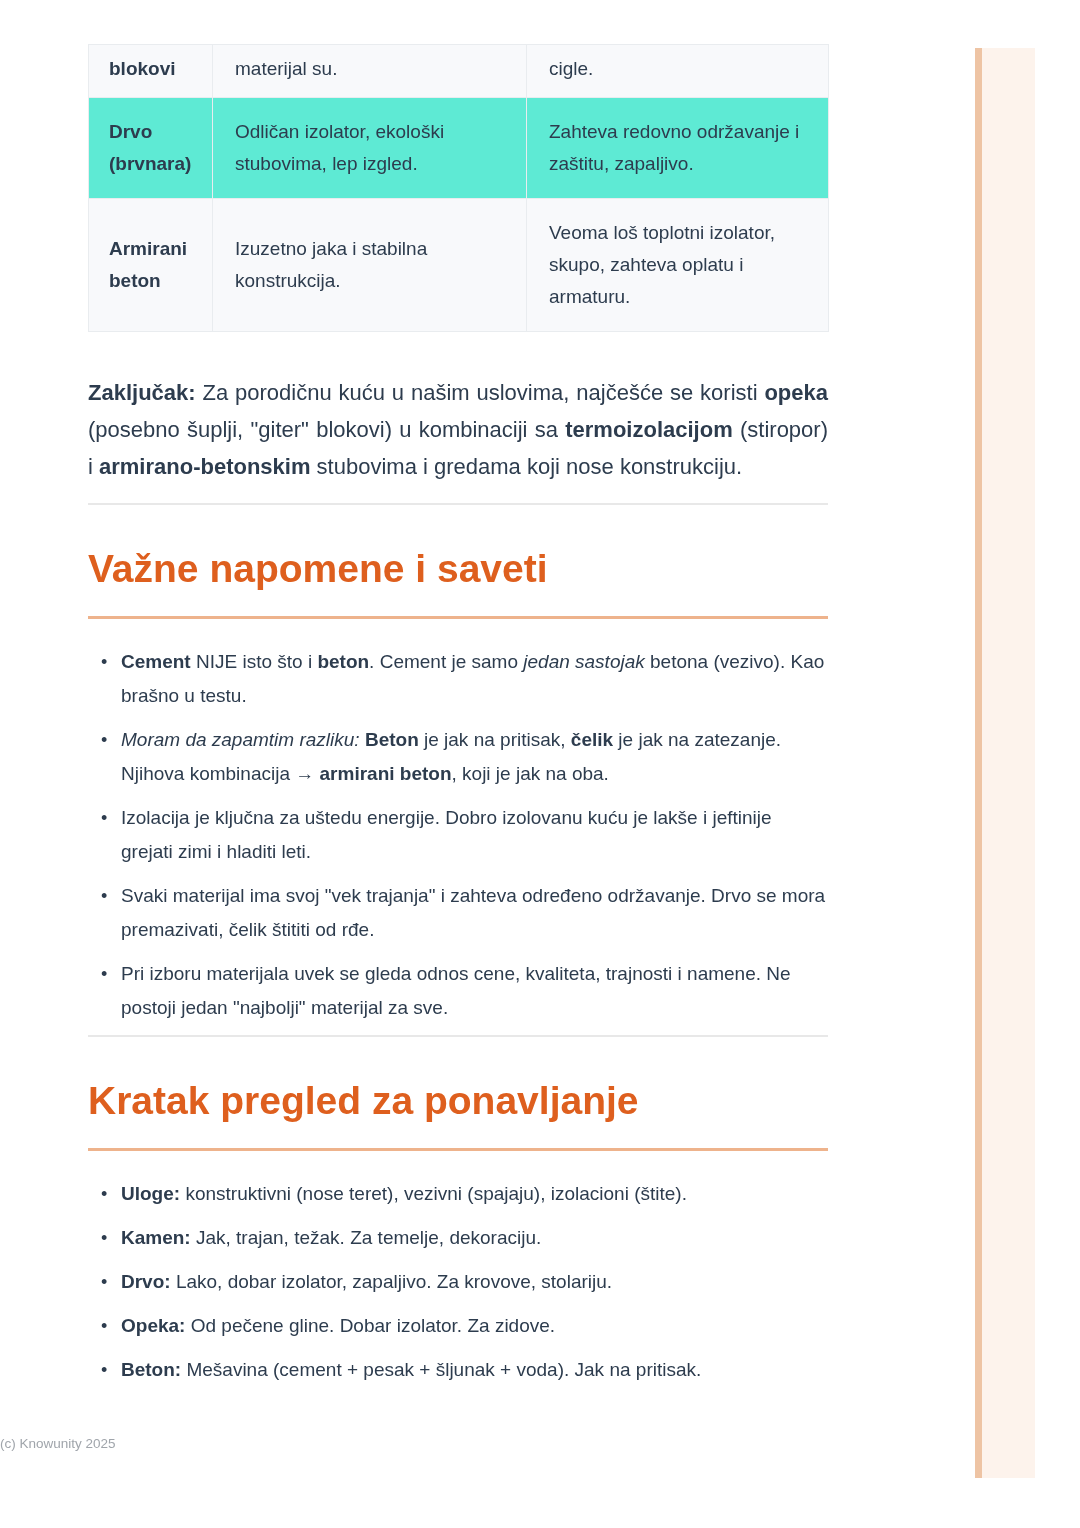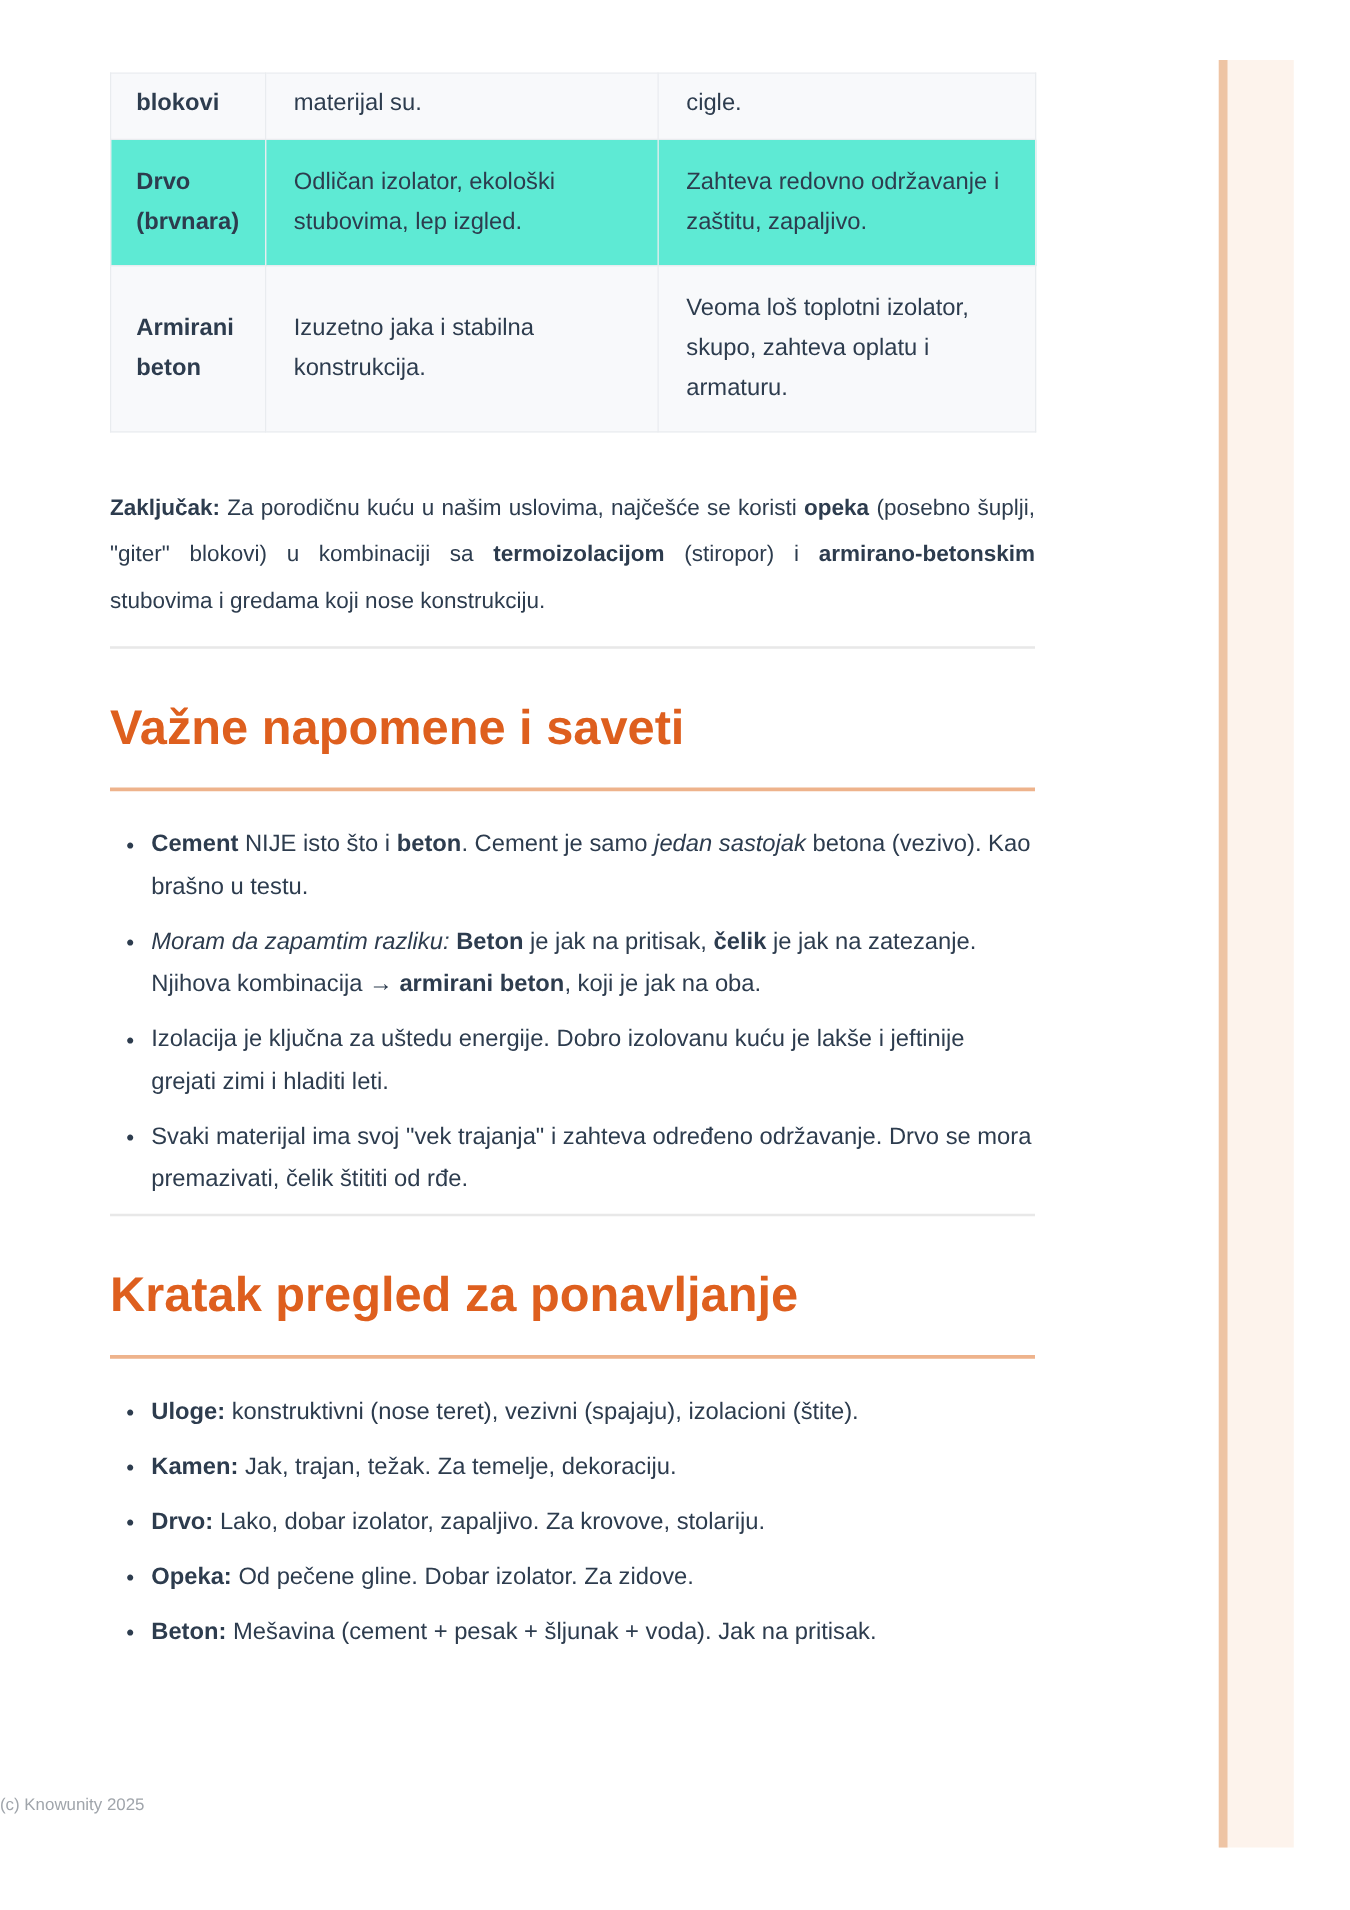--- a/index.html
+++ b/index.html
@@ -16,33 +16,33 @@
   *{box-sizing:border-box;}
   html,body{margin:0;padding:0;}
   body{
     width:1080px;height:1528px;position:relative;background:#ffffff;
     font-family:"Liberation Sans", sans-serif;color:var(--text-dark);
     overflow:hidden;
   }
   .content{position:absolute;left:88px;top:0;width:740px;}
 
   
-  table.materials{border-collapse:collapse;table-layout:fixed;width:740px;margin-top:58px;}
+  table.materials{border-collapse:collapse;table-layout:fixed;width:740px;margin-top:44px;}
   table.materials td{
     border:1px solid var(--table-border);
     font-size:19px;line-height:32px;
     padding:18px 22px;vertical-align:middle;background:#5eead4;
   }
   table.materials tr.stripe td{background:var(--row-stripe);}
   table.materials td.material{font-weight:bold;padding-left:20px;padding-right:8px;}
   table.materials tr.row-cut td{padding-top:8px;padding-bottom:12px;vertical-align:top;}
 
   
   .conclusion{
-    margin:42px 0 0;font-size:18px;line-height:37px;text-align:justify;
+    margin:42px 0 0;font-size:22px;line-height:37px;text-align:justify;
   }
 
   .b{font-weight:bold;}
   .i{font-style:italic;}
 
   
   .divider{border:0;border-top:2px solid var(--divider-gray);margin:0;}
   .divider.d1{margin-top:18px;}
   .divider.d2{margin-top:10px;}
 
@@ -110,20 +110,21 @@
 
   <hr class="divider d1">
 
   <h2 class="section-title">Važne napomene i saveti</h2>
 
   <ul class="bullets">
     <li><span class="b">Cement</span><span> NIJE isto što i </span><span class="b">beton</span><span>. Cement je samo </span><span class="i">jedan sastojak</span><span> betona (vezivo). Kao brašno u testu.</span></li>
     <li><span class="i">Moram da zapamtim razliku:</span><span> </span><span class="b">Beton</span><span> je jak na pritisak, </span><span class="b">čelik</span><span> je jak na zatezanje. Njihova kombinacija → </span><span class="b">armirani beton</span><span>, koji je jak na oba.</span></li>
     <li><span>Izolacija je ključna za uštedu energije. Dobro izolovanu kuću je lakše i jeftinije grejati zimi i hladiti leti.</span></li>
     <li><span>Svaki materijal ima svoj "vek trajanja" i zahteva određeno održavanje. Drvo se mora premazivati, čelik štititi od rđe.</span></li>
+    <li><span>Pri izboru materijala uvek se gleda odnos cene, kvaliteta, trajnosti i namene. Ne postoji jedan "najbolji" materijal za sve.</span></li>
   </ul>
 
   <hr class="divider d2">
 
   <h2 class="section-title">Kratak pregled za ponavljanje</h2>
 
   <ul class="bullets">
     <li><span class="b">Uloge:</span><span> konstruktivni (nose teret), vezivni (spajaju), izolacioni (štite).</span></li>
     <li><span class="b">Kamen:</span><span> Jak, trajan, težak. Za temelje, dekoraciju.</span></li>
     <li><span class="b">Drvo:</span><span> Lako, dobar izolator, zapaljivo. Za krovove, stolariju.</span></li>

